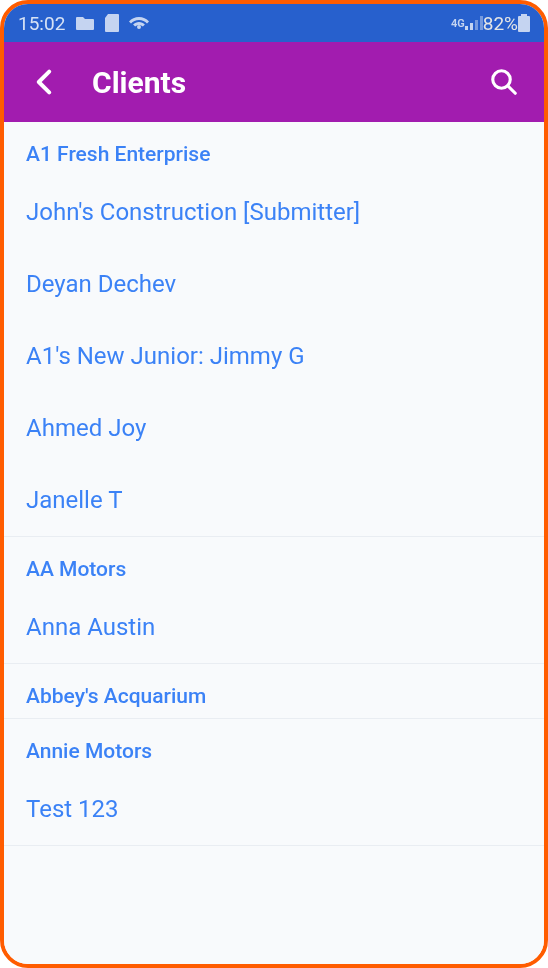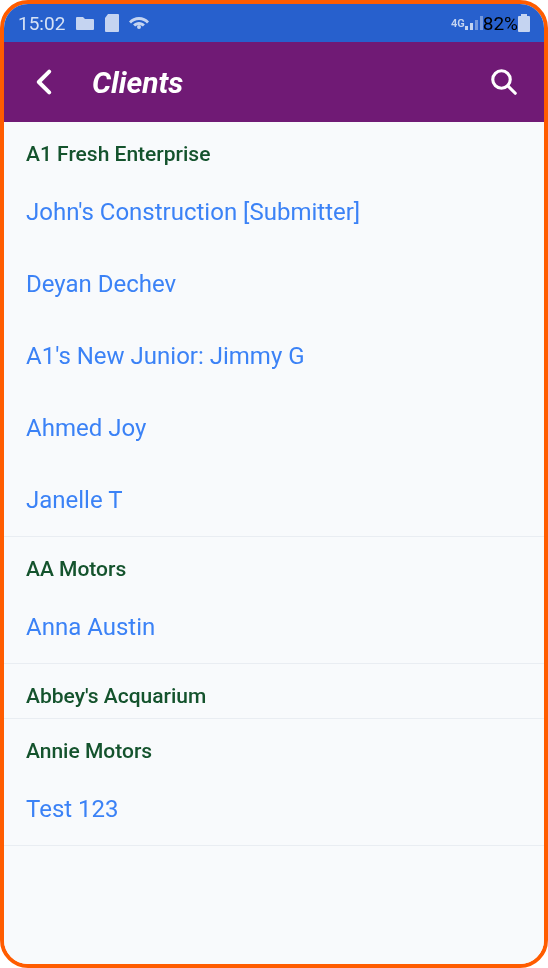--- a/index.html
+++ b/index.html
@@ -45,27 +45,26 @@
       gap: 0;
       font-size: 19px;
     }
     .status-icon {
       display: inline-flex;
       align-items: center;
       justify-content: center;
       opacity: 0.9;
     }
     .app-bar {
-      background: #701a75;
+      background: #a21caf;
       height: 80px;
       display: flex;
       align-items: center;
       padding: 0 16px;
       color: #fff;
-      font-style: italic;
     }
     .back-button {
       width: 48px;
       height: 48px;
       display: flex;
       align-items: center;
       justify-content: center;
       cursor: pointer;
     }
     .back-button svg {
@@ -93,34 +92,34 @@
     }
     .content {
       flex: 1;
       overflow-y: auto;
       background: #f8fafc;
     }
     .group {
       border-bottom: 1px solid #e9edf2;
     }
     .group-header {
-      color: #14532d;
+      color: #3b82f6;
       font-size: 21px;
       font-weight: 500;
       padding: 20px 22px 10px 22px;
     }
     .client-item {
       color: #3b82f6;
       font-size: 24px;
       font-weight: 400;
       padding: 22px 22px;
       cursor: pointer;
     }
     .battery-text {
-      color: #000000;
+      color: #e5e5e5;
     }
   </style>
 </head>
 <body>
 
 <div class="device-frame">
   <div class="status-bar">
     <div class="status-left">
       <span>15:02</span>
       <span class="status-icon">

